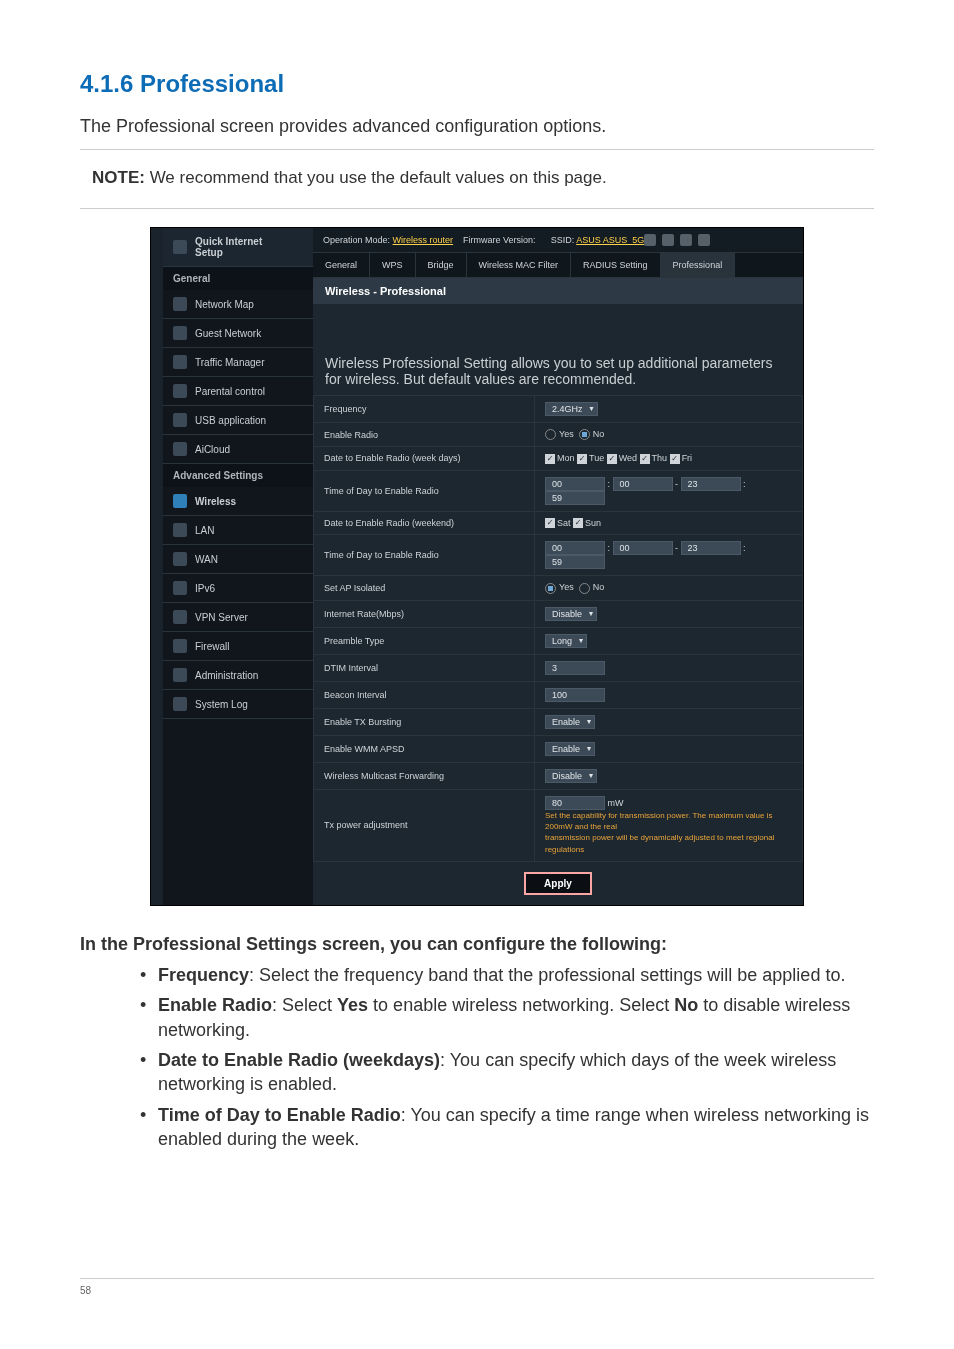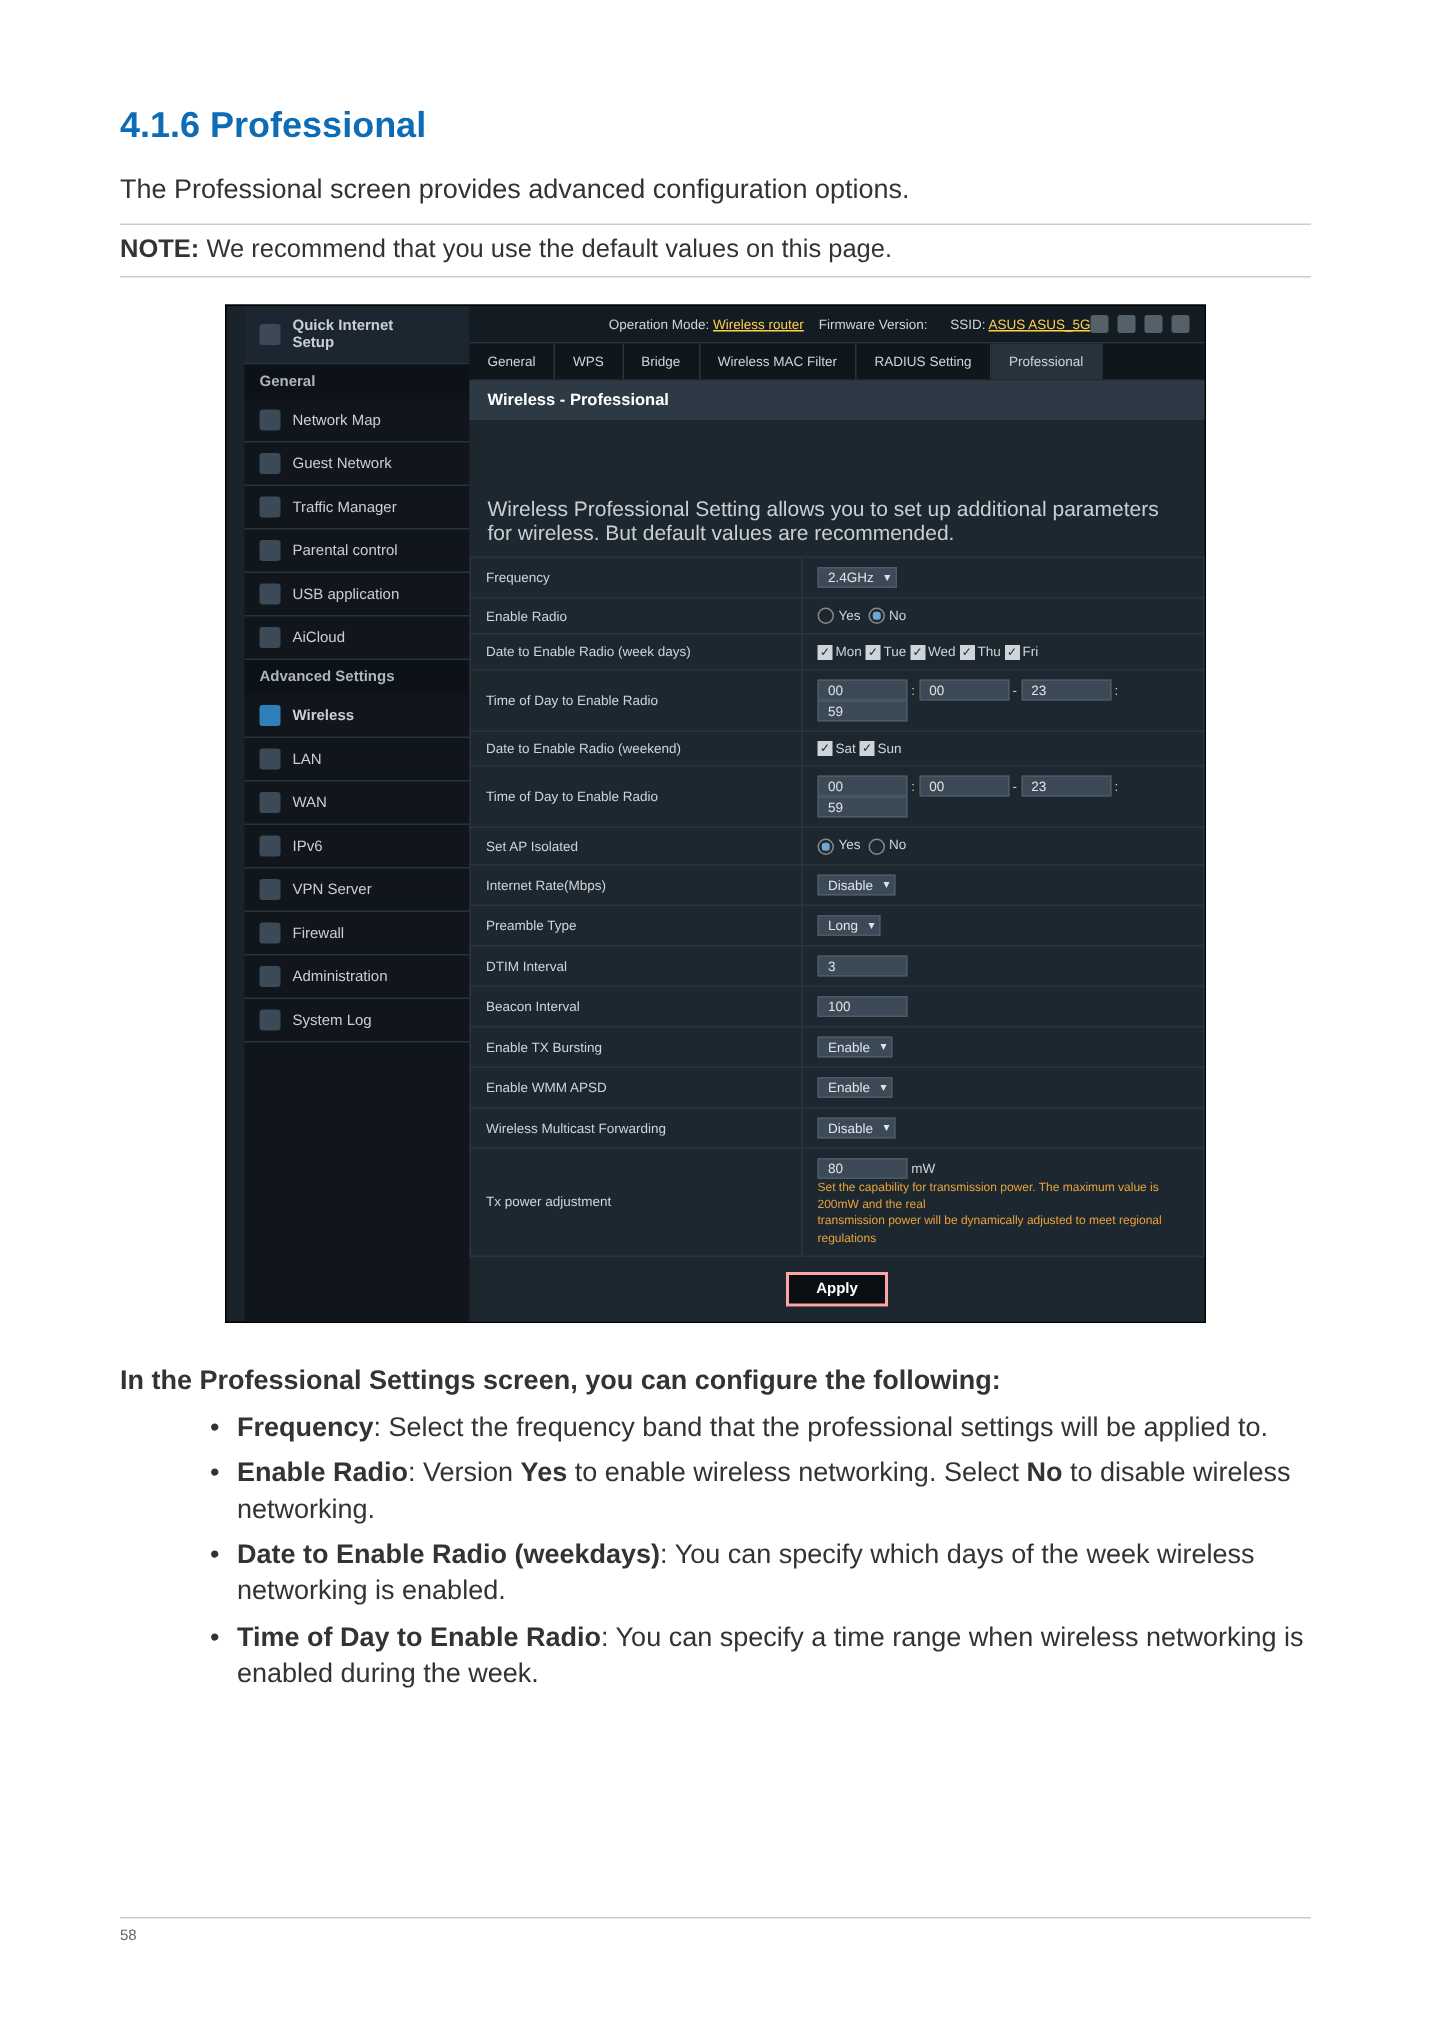--- a/index.html
+++ b/index.html
@@ -25,21 +25,21 @@
     margin: 0 0 12px 0;
     color: #333;
   }
   .note-wrap {
     border-top: 1px solid #ccc;
     border-bottom: 1px solid #ccc;
     padding: 6px 0 8px 0;
     margin-bottom: 18px;
   }
   .note-wrap b { font-weight: bold; }
-  p.note-text { font-size: 17px; margin: 0; color: #333; }
+  p.note-text { font-size: 17px; margin: 12px; color: #333; }
   .screenshot {
     width: 640px;
     margin: 0 auto 28px auto;
     background: #1a232b;
     font-size: 10px;
     color: #cfd4d8;
     border: 1px solid #000;
     padding-left: 12px;
   }
   .ss-body { display: flex; }
@@ -68,21 +68,21 @@
     width: 14px; height: 14px; display: inline-block;
     background: #3b4a56; border-radius: 2px;
   }
   .ss-icon.sel { background: #2f7fb8; }
   .ss-main { flex: 1; background: #1c272f; }
   .ss-topbar {
     padding: 6px 10px;
     background: #131c23;
     display: flex;
     align-items: center;
-    justify-content: flex-end;
+    justify-content: flex-start;
     font-size: 9px;
     color: #cfd4d8;
     border-bottom: 1px solid #2a343c;
   }
   .ss-topbar a.router { color: #ffd04a; text-decoration: underline; }
   .ss-topbar a.ssid { color: #ffd04a; text-decoration: underline; }
   .ss-topicons { display: flex; gap: 6px; align-items: center; }
   .ss-topicons span { width: 12px; height: 12px; background: #556069; border-radius: 2px; display: inline-block; }
   .ss-tabs {
     display: flex;
@@ -367,19 +367,19 @@
         </div>
       </div>
     </div>
   </div>
 
   <p class="after-text">
     <span>In the </span><b>Professional Settings</b><span> screen, you can configure the following:</span>
   </p>
   <ul class="bullets">
     <li><b>Frequency</b><span>:  Select the frequency band that the professional settings will be applied to.</span></li>
-    <li><b>Enable Radio</b><span>:  Version </span><b>Yes</b><span> to enable wireless networking. Select </span><b>No</b><span> to disable wireless networking.</span></li>
+    <li><b>Enable Radio</b><span>:  Select </span><b>Yes</b><span> to enable wireless networking. Select </span><b>No</b><span> to disable wireless networking.</span></li>
     <li><b>Date to Enable Radio (weekdays)</b><span>:  You can specify which days of the week wireless networking is enabled.</span></li>
     <li><b>Time of Day to Enable Radio</b><span>:  You can specify a time range when wireless networking is enabled during the week.</span></li>
   </ul>
 
   <div class="page-num">58</div>
 </div>
 
 </body></html>

